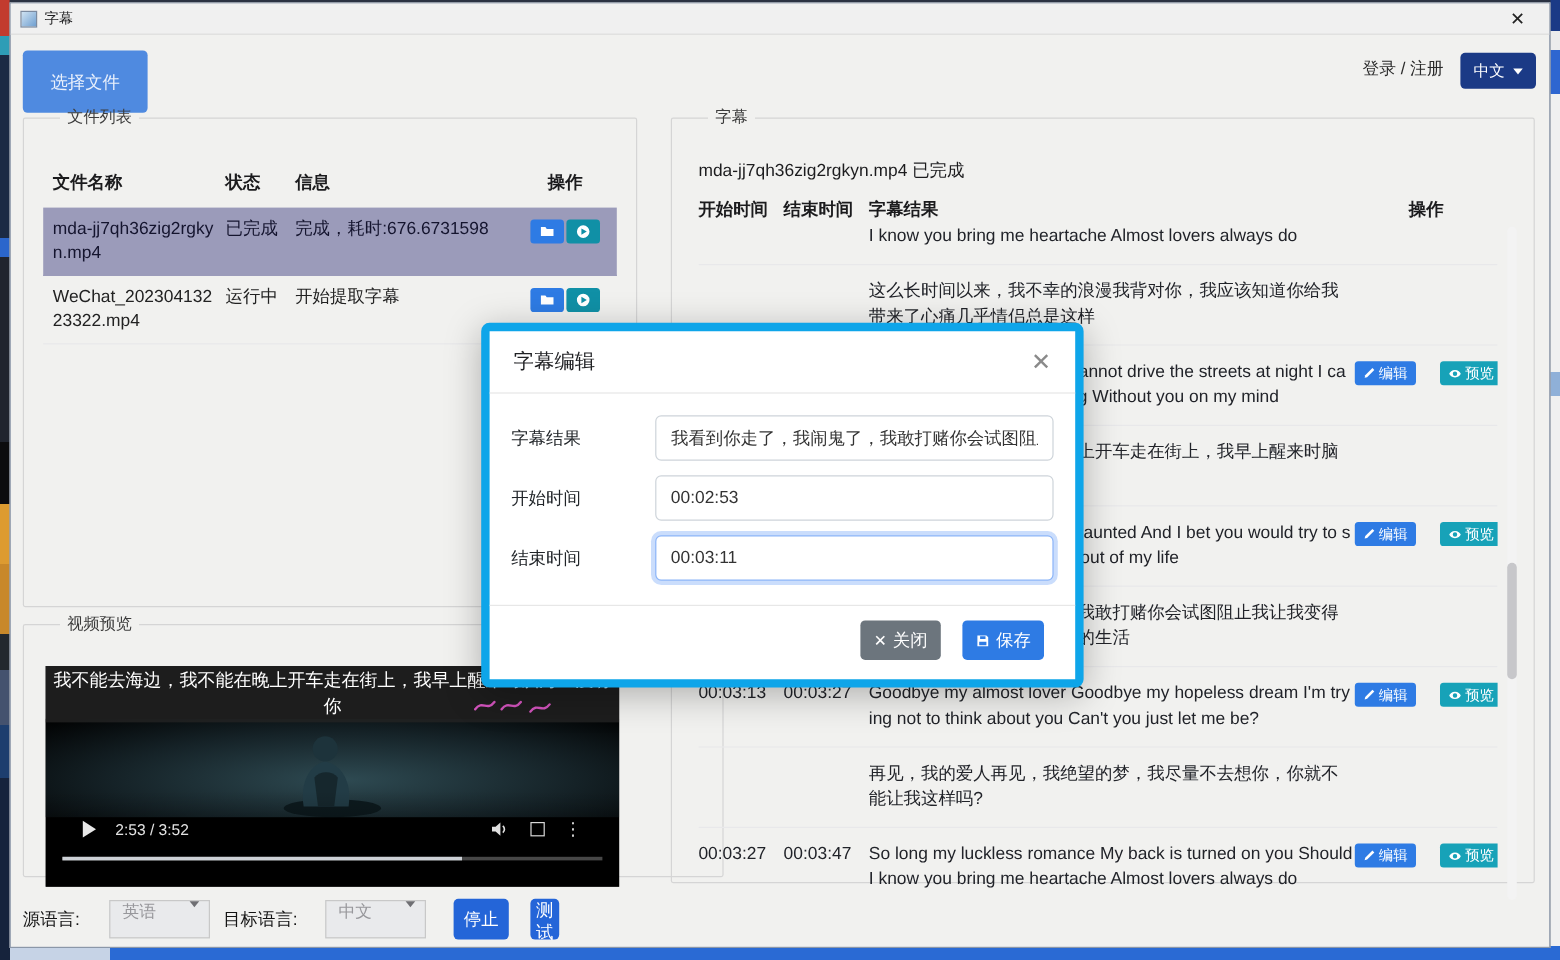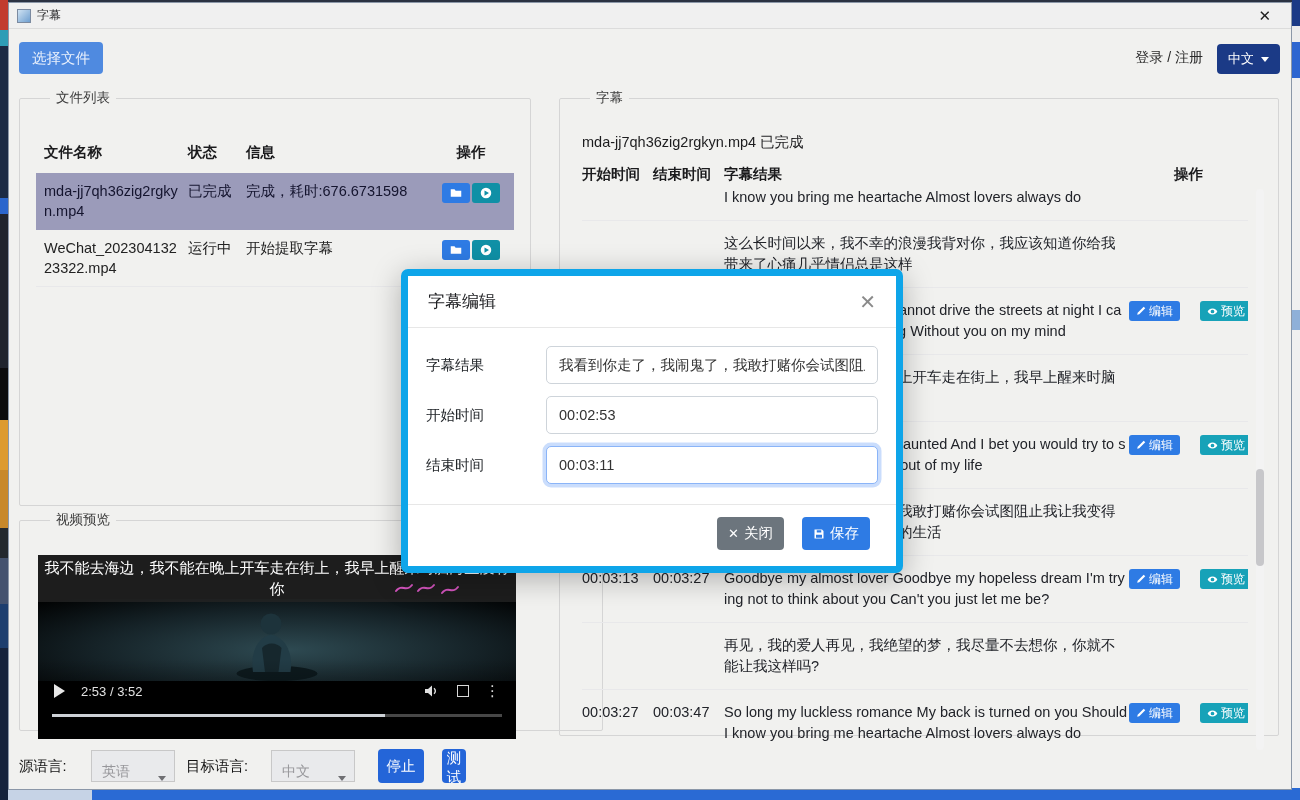--- a/index.html
+++ b/index.html
@@ -22,21 +22,21 @@
 
   
   .window{position:absolute;left:8px;top:2px;width:1284px;height:788px;background:#f1f1ef;border:1px solid #8b97a8}
   .titlebar{position:absolute;left:0;top:0;right:0;height:26px;background:#f0f0f0;border-bottom:1px solid #dcdcdc;display:flex;align-items:center;padding:0 8px}
   .app-ico{width:14px;height:14px;border:1px solid #7b8aa0;background:linear-gradient(135deg,#cfe2f2,#6f9fd0);margin-right:6px}
   .titlebar .title{font-size:12px;color:#1d1d1f}
   .win-close{margin-left:auto;font-size:15px;color:#222;padding:0 12px;cursor:pointer}
 
   
   .btn{border:none;border-radius:4px;color:#fff;cursor:pointer;font-family:inherit}
-  .choose-file{position:absolute;left:10px;top:39px;height:32px;padding:0 13px;background:#4f8ae0;color:#eaf1fc;font-size:14.5px}
+  .choose-file{position:absolute;left:10px;top:39px;height:52px;padding:0 23px;background:#4f8ae0;color:#eaf1fc;font-size:14.5px}
   .login{position:absolute;right:88px;top:46px;font-size:14px;color:#2a2a2a;cursor:pointer}
   .lang{position:absolute;right:11px;top:41px;height:30px;padding:0 11px;background:#1b3a86;font-size:13px;display:flex;align-items:center}
   .caret-w{width:0;height:0;border-left:4px solid transparent;border-right:4px solid transparent;border-top:5px solid #fff;margin-left:7px}
 
   
   fieldset.fs{position:absolute;border:1px solid #d5d5d5;border-radius:2px;background:transparent}
   fieldset.fs legend{margin-left:30px;padding:0 6px;font-size:13.5px;color:#3c3c3c}
   .file-fs{left:10px;top:86px;width:512px;height:417px}
   .video-fs{left:10px;top:508px;width:584px;height:220px}
   .sub-fs{left:550px;top:86px;width:720px;height:647px}
@@ -52,34 +52,34 @@
   .sq-btn{width:28px;height:20px;border:none;border-radius:3px;display:flex;align-items:center;justify-content:center;cursor:pointer}
   .sq-folder{background:#2e7be4}
   .sq-play{background:#1090a6}
 
   
   .player{position:absolute;left:18px;top:26px;width:478px;height:184px;background:#000;overflow:hidden}
   .v-scene{position:absolute;left:0;right:0;top:44px;bottom:58px;background:radial-gradient(ellipse at 52% 62%,#2e4a52 0%,#152227 55%,#000 100%);display:flex;align-items:flex-end;justify-content:center}
   .v-sub{position:absolute;left:0;right:0;top:0;background:rgba(35,35,35,.82);color:#fff;font-size:15px;line-height:21px;text-align:center;padding:2px 4px 3px;z-index:3}
   .v-mark{position:absolute;right:46px;top:26px;z-index:4;opacity:.9}
   .v-shade{position:absolute;left:0;right:0;bottom:0;height:80px;background:linear-gradient(transparent,rgba(0,0,0,.6))}
-  .v-controls{position:absolute;left:0;right:0;bottom:30px;height:36px;display:flex;align-items:center;padding:0 16px;z-index:4}
+  .v-controls{position:absolute;left:0;right:0;bottom:30px;height:36px;display:flex;align-items:center;padding:0 31px;z-index:4}
   .v-play{width:0;height:0;border-top:7px solid transparent;border-bottom:7px solid transparent;border-left:11px solid #e8e8e8;cursor:pointer}
   .v-time{margin-left:16px;font-size:13px;color:#e2e2e2}
   .v-spacer{flex:1}
   .v-fullscreen{width:12px;height:12px;border:1.6px solid #d8d8d8;margin-left:18px;cursor:pointer}
   .v-kebab{margin-left:16px;color:#d8d8d8;font-size:15px;letter-spacing:0;cursor:pointer}
   .v-progress{position:absolute;left:14px;right:14px;bottom:22px;height:3px;background:rgba(255,255,255,.28);z-index:4;cursor:pointer}
   .v-played{height:100%;width:74%;background:#cdd1d6}
 
   
   .bottom-bar{position:absolute;left:10px;top:745px;width:520px;height:36px}
   .bb-label{position:absolute;top:9px;font-weight:400;font-size:14.5px;color:#141414}
   .bb-l1{left:0}.bb-l2{left:167px}
-  .sel{position:absolute;top:2px;width:84px;height:32px;background:#e9eaec;border:1px solid #c8c8c8;border-radius:0;color:#97979b;font-size:14px;display:flex;align-items:flex-end;padding:0 10px;cursor:pointer}
+  .sel{position:absolute;top:2px;width:84px;height:32px;background:#e9eaec;border:1px solid #c8c8c8;border-radius:0;color:#97979b;font-size:14px;display:flex;align-items:flex-start;padding:0 10px;cursor:pointer}
   .sel1{left:72px}.sel2{left:252px}
   .caret-g{position:absolute;right:8px;width:0;height:0;border-left:4px solid transparent;border-right:4px solid transparent;border-top:5px solid #6f6f73}
   .stop-btn{position:absolute;left:359px;top:1px;width:46px;height:34px;background:#2465d8;font-size:14.5px}
   .test-btn{position:absolute;left:423px;top:1px;width:24px;height:34px;background:#2465d8;font-size:14.5px}
 
   
   .s-status{position:absolute;left:22px;top:26px;font-size:14.5px;color:#1c1c1e}
   .s-head{position:absolute;left:22px;right:30px;top:58px;display:grid;grid-template-columns:71px 71px 405px 1fr;font-weight:700;font-size:14.5px;color:#1b1b1d}
   .s-head .hc{text-align:center}
   .s-viewport{position:absolute;left:22px;right:30px;top:80px;height:563px;overflow:hidden}

